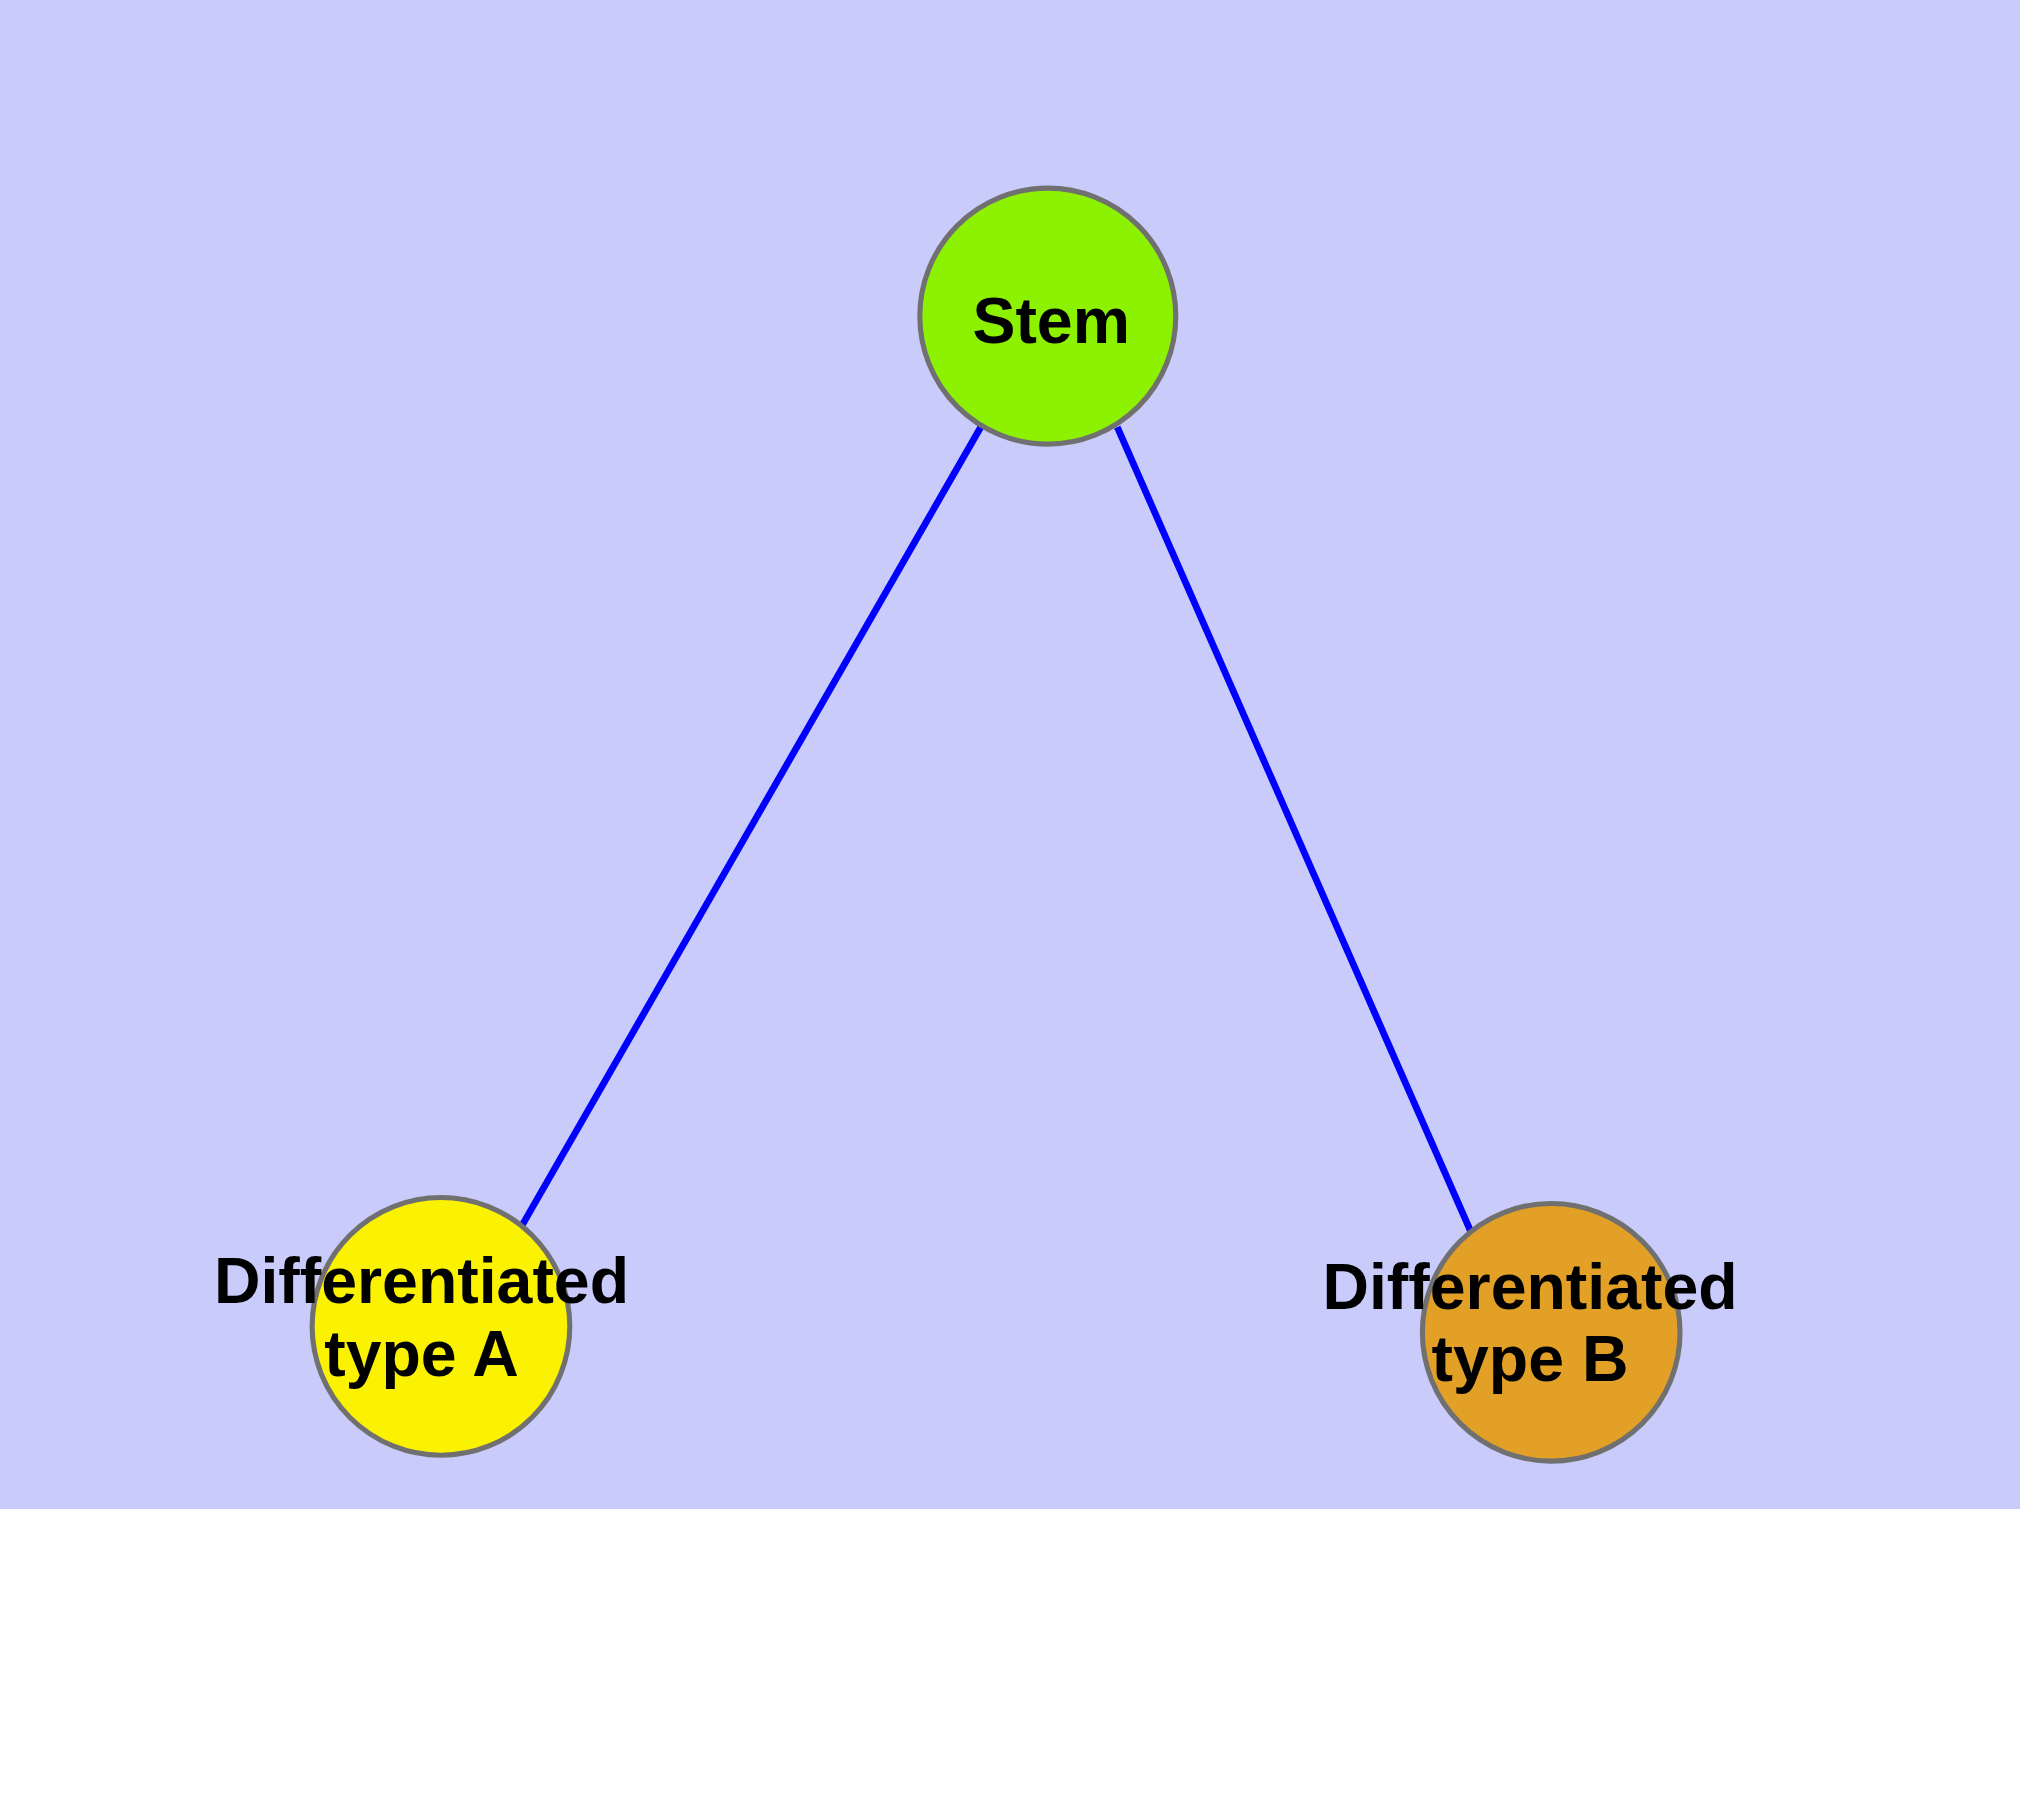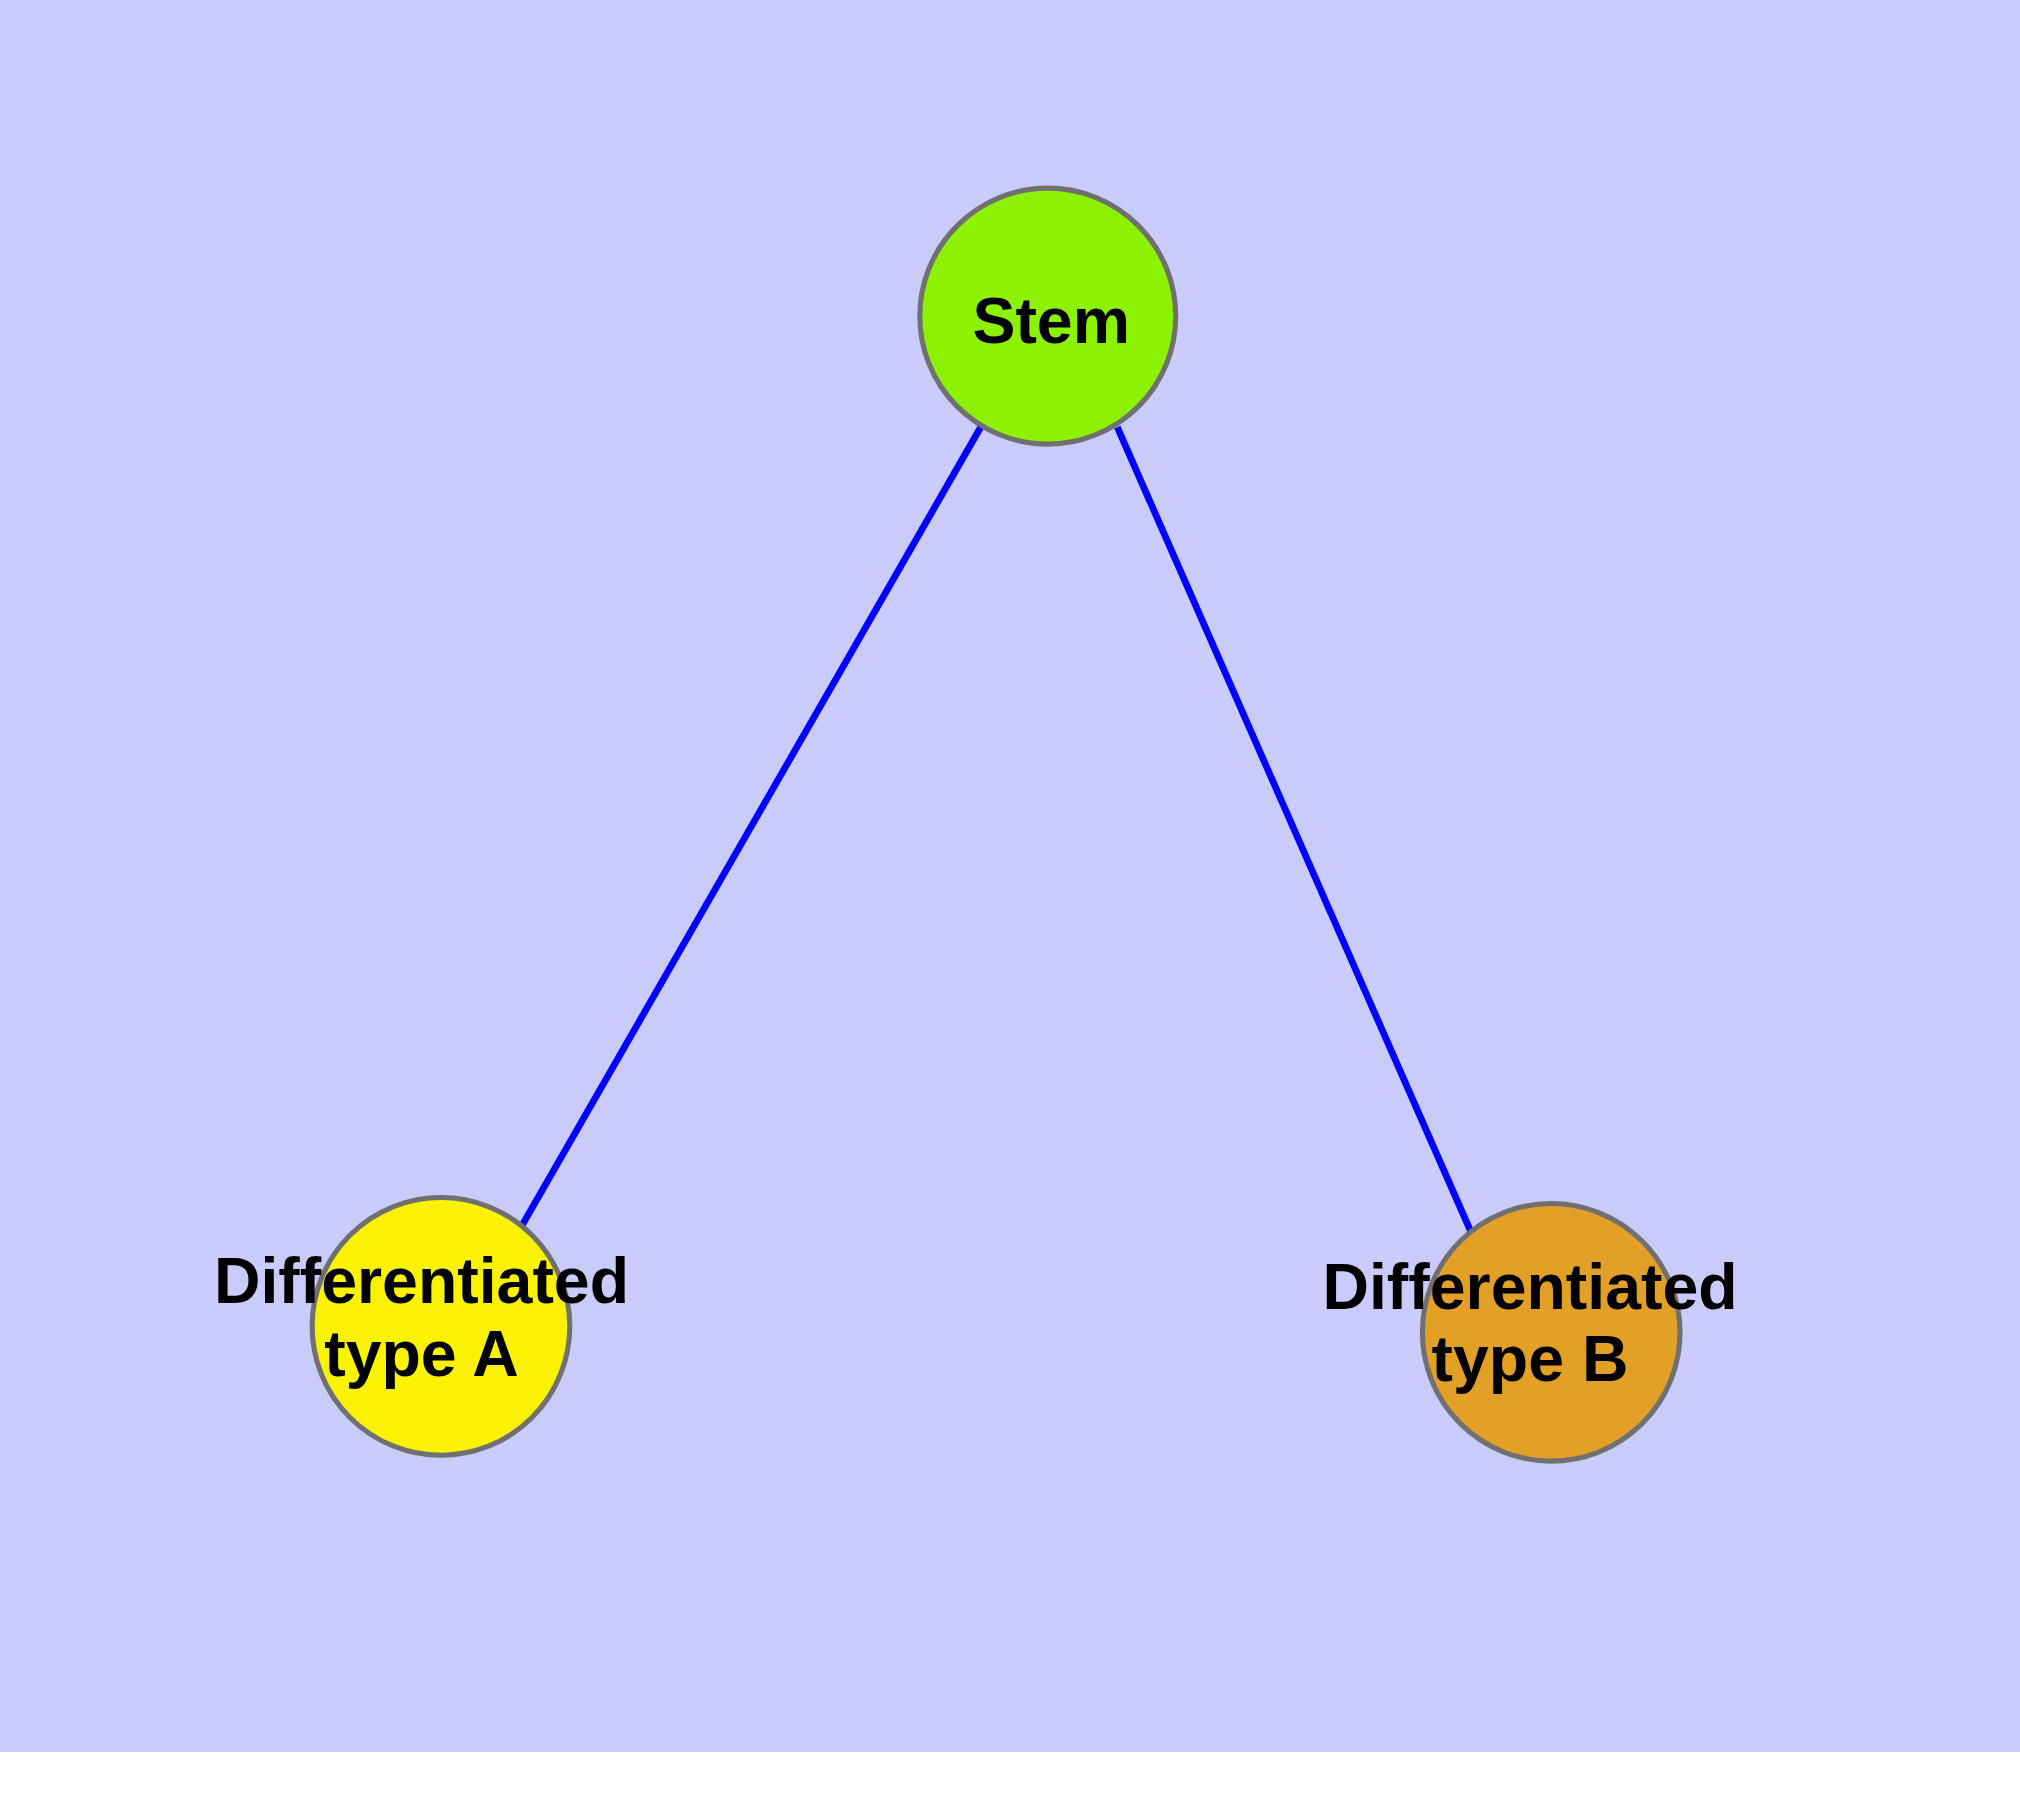--- a/index.html
+++ b/index.html
@@ -22,21 +22,21 @@
   .node-label {
     font-family: "Liberation Sans", sans-serif;
     font-weight: bold;
     fill: #000000;
     paint-order: normal;
   }
 </style>
 </head>
 <body>
 
-<div id="diagram-root" style="width: 2021px; height: 1752px; background: rgb(201, 204, 250);">
+<div id="diagram-root" style="width: 2021px; height: 1509px; background: rgb(201, 204, 250);">
   <svg id="graph-svg" viewBox="0 0 2384 2138" xmlns="http://www.w3.org/2000/svg" style="width: 2021px; height: 1812px;">
 
     <rect id="bg-rect" x="0" y="0" width="2384" height="2138" fill="#C9CCFA"></rect>
 
     <g id="edges-group">
         <line x1="1158" y1="502" x2="615" y2="1447" stroke="#0000FF" stroke-width="8" stroke-linecap="butt"></line>
         <line x1="1318" y1="504" x2="1735" y2="1453" stroke="#0000FF" stroke-width="8" stroke-linecap="butt"></line>
       </g>
 
     <g id="nodes-group">

